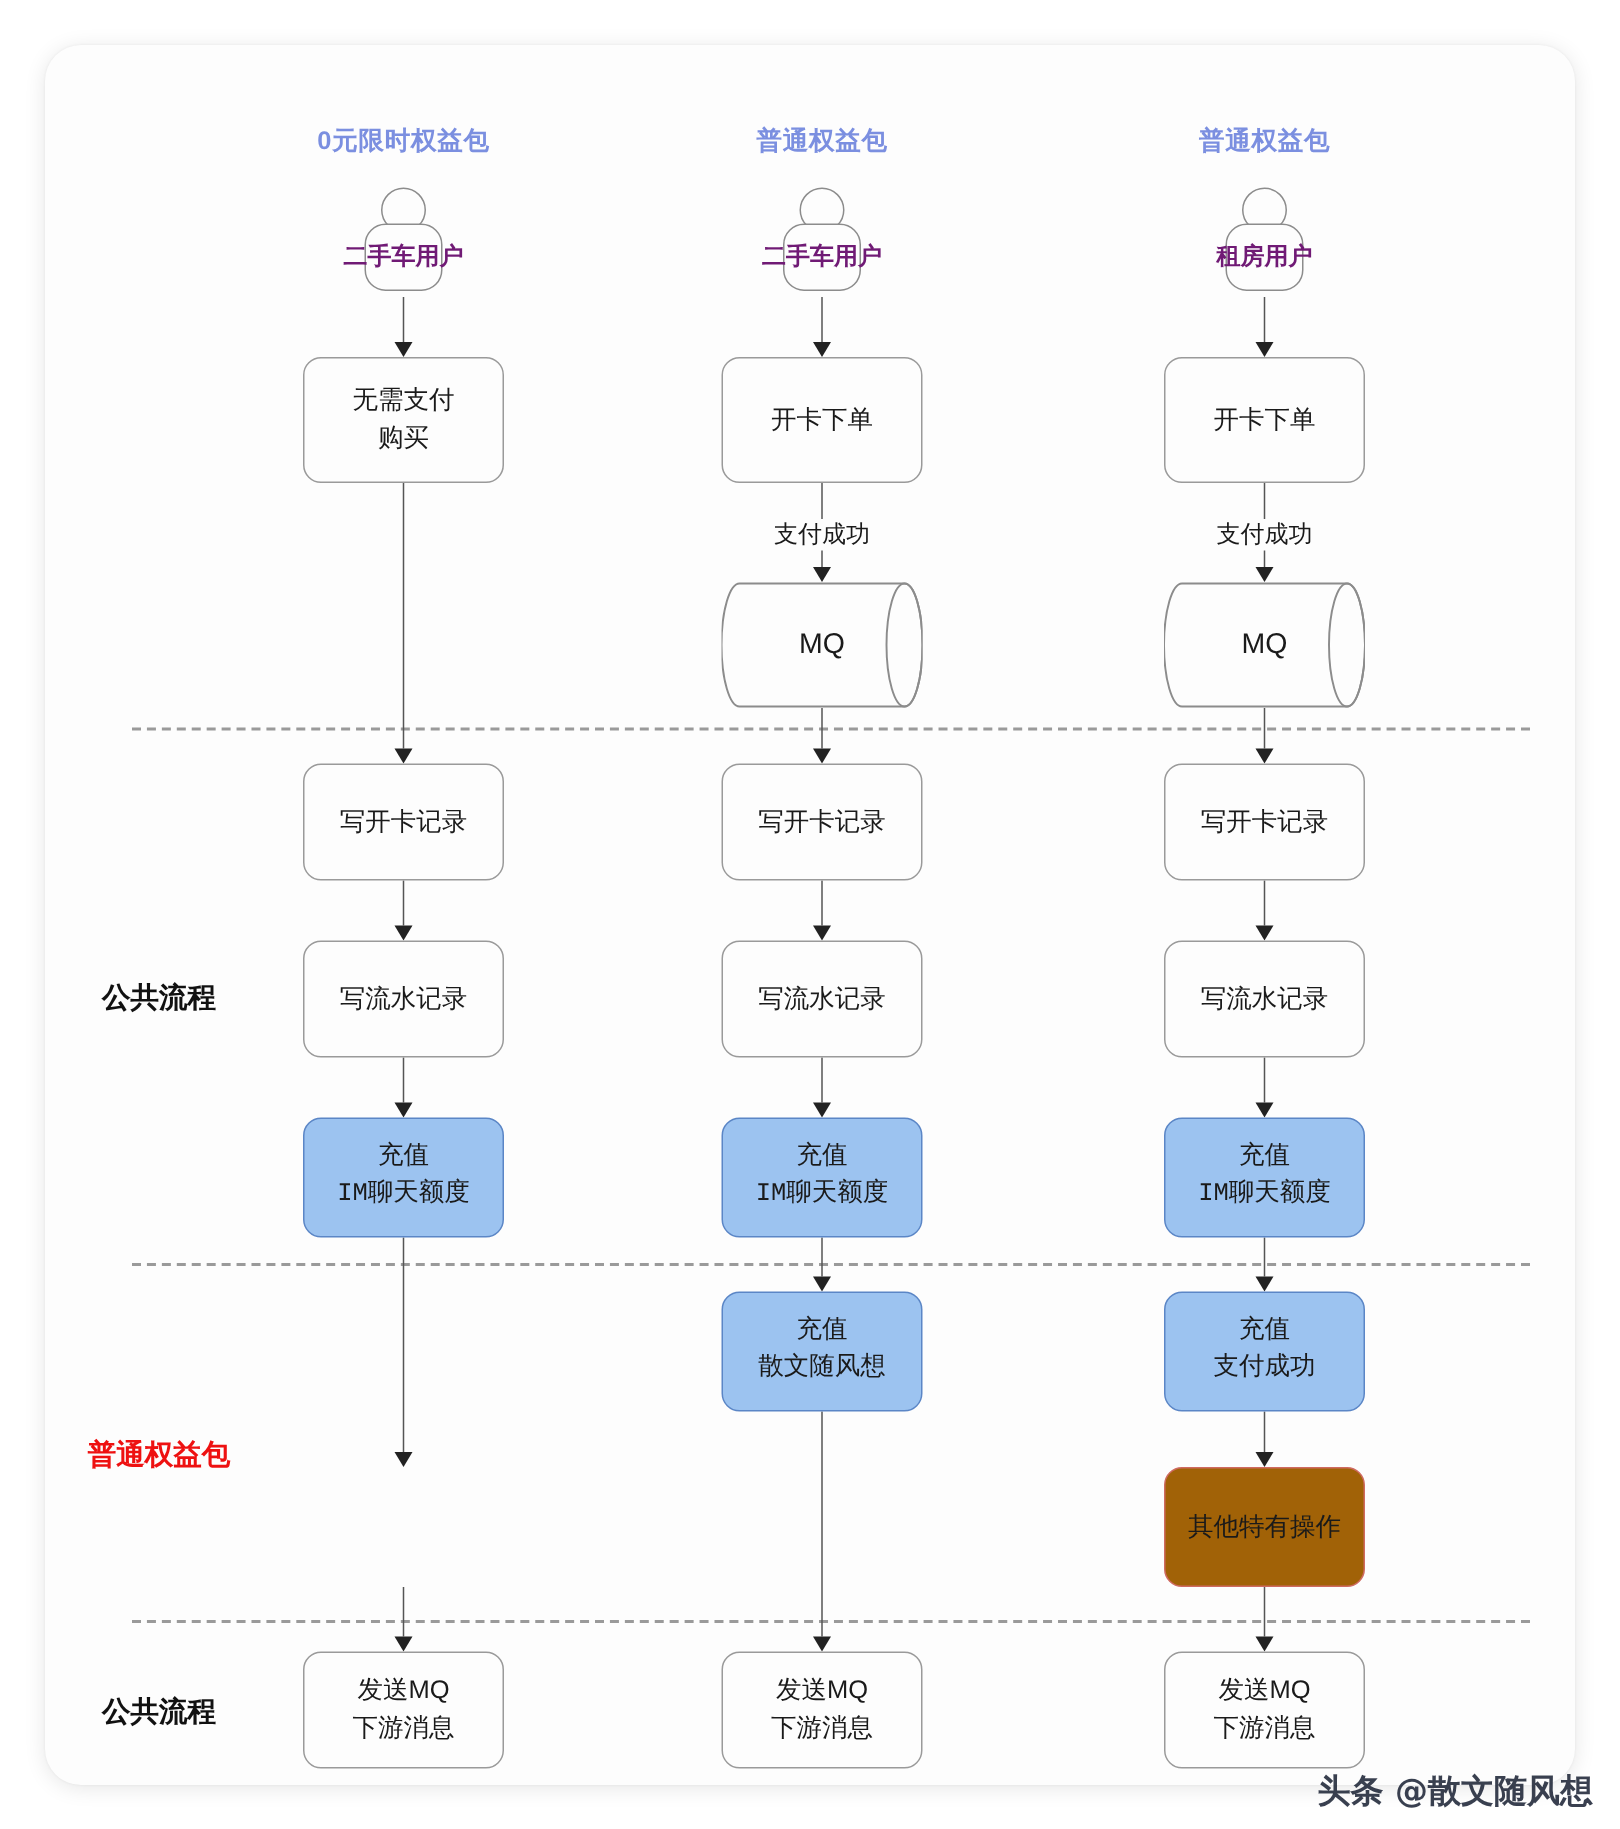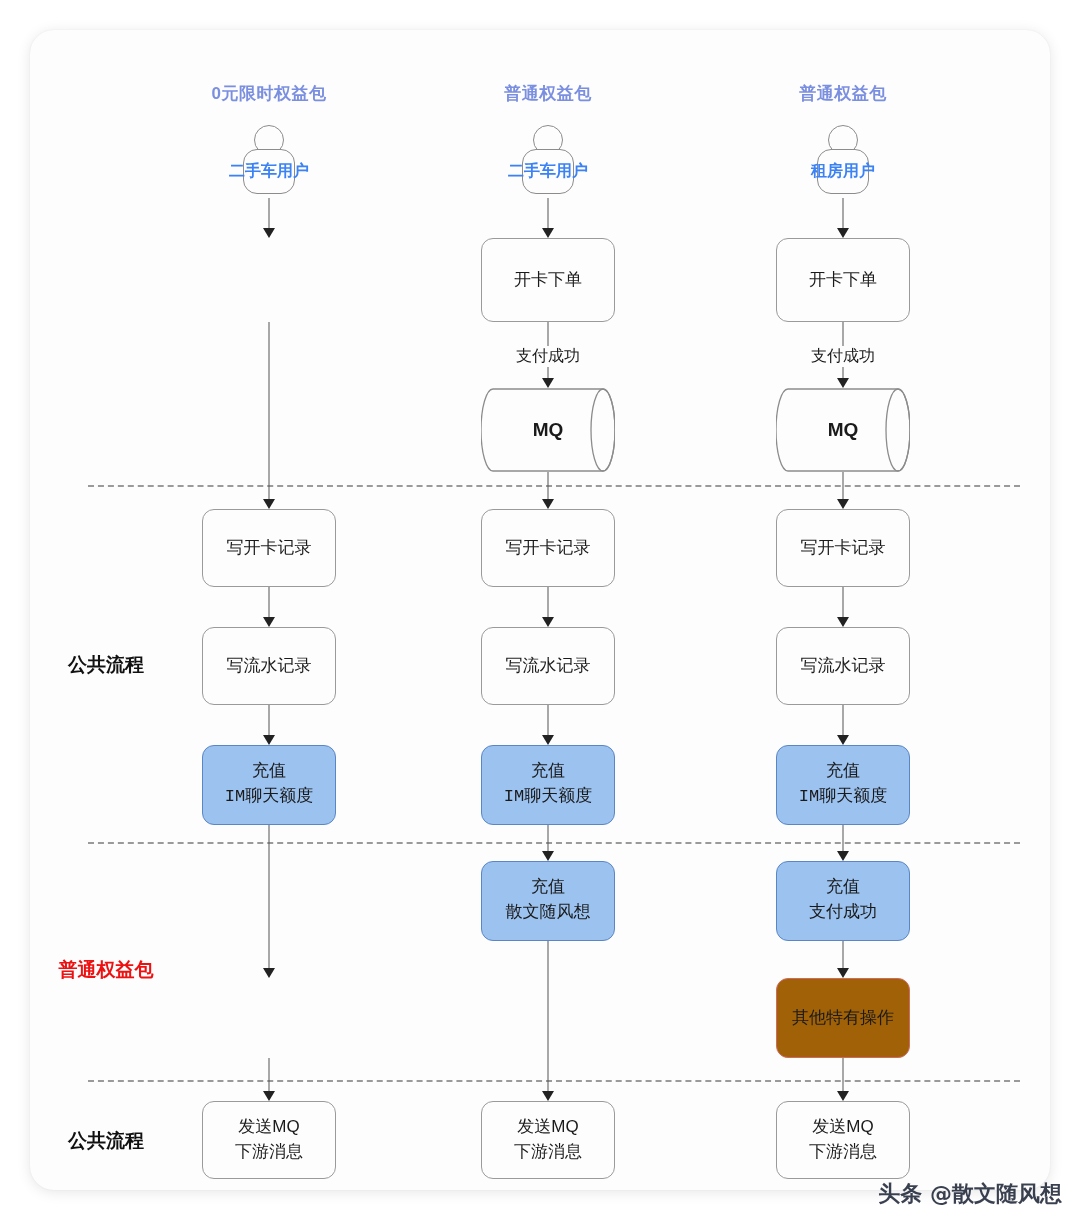--- a/index.html
+++ b/index.html
@@ -76,21 +76,21 @@
     background: #fdfdfd;
     box-sizing: border-box;
   }
   .actor .actor-label {
     position: absolute;
     left: 50%;
     top: 36px;
     transform: translateX(-50%);
     font-size: 16px;
     font-weight: bold;
-    color: #3b82f6;
+    color: #701a75;
     white-space: nowrap;
     z-index: 5;
   }
 
   
   .node {
     position: absolute;
     transform: translateX(-50%);
     box-sizing: border-box;
     border-radius: 12px;
@@ -106,21 +106,20 @@
     text-align: center;
   }
   .node.blue   { background: #9cc3f0; border-color: #5b86c6; font-family: Liberation Mono, monospace; }
   .node.green  { background: #9ad6ae; border-color: #5fa97b; }
   .node.red    { background: #a16207; border-color: #cf6a61; }
 
   
   .cylinder {
     position: absolute;
     transform: translateX(-50%);
-    font-weight: bold;
   }
   .cylinder svg { display: block; }
   .cylinder .cyl-label {
     position: absolute;
     left: 0; top: 0;
     width: 100%; height: 100%;
     display: flex;
     align-items: center;
     justify-content: center;
     font-size: 19px;
@@ -219,20 +218,24 @@
     <div class="conn" style="left: 269px; top: 302px; height: 177px;"></div>
     <div class="arrowhead" style="left: 269px; top: 479px;"></div>
     <div class="conn" style="left: 269px; top: 567px; height: 30px;"></div>
     <div class="arrowhead" style="left: 269px; top: 597px;"></div>
     <div class="conn" style="left: 269px; top: 685px; height: 30px;"></div>
     <div class="arrowhead" style="left: 269px; top: 715px;"></div>
     <div class="conn" style="left: 269px; top: 805px; height: 143px;"></div>
     <div class="arrowhead" style="left: 269px; top: 948px;"></div>
     <div class="conn" style="left: 269px; top: 1038px; height: 33px;"></div>
     <div class="arrowhead" style="left: 269px; top: 1071px;"></div>
+    <div class="node" style="left: 269px; top: 218px; width: 134px; height: 84px;">
+      <div>无需支付</div>
+      <div>购买</div>
+    </div>
     <div class="node" style="left: 269px; top: 489px; width: 134px; height: 78px;">
       <div>写开卡记录</div>
     </div>
     <div class="node" style="left: 269px; top: 607px; width: 134px; height: 78px;">
       <div>写流水记录</div>
     </div>
     <div class="node blue" style="left: 269px; top: 725px; width: 134px; height: 80px;">
       <div>充值</div>
       <div>IM聊天额度</div>
     </div>

